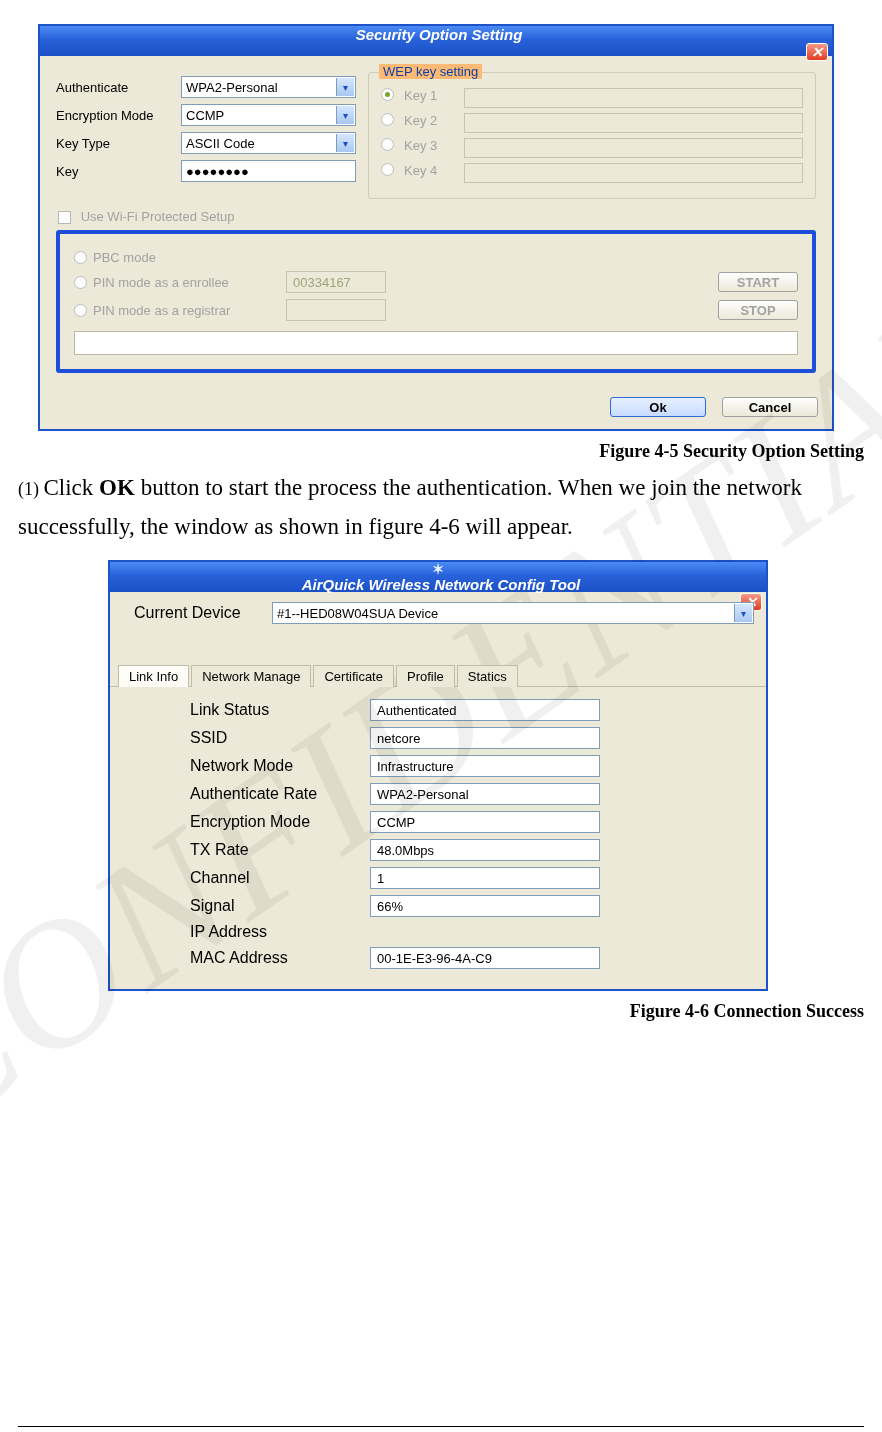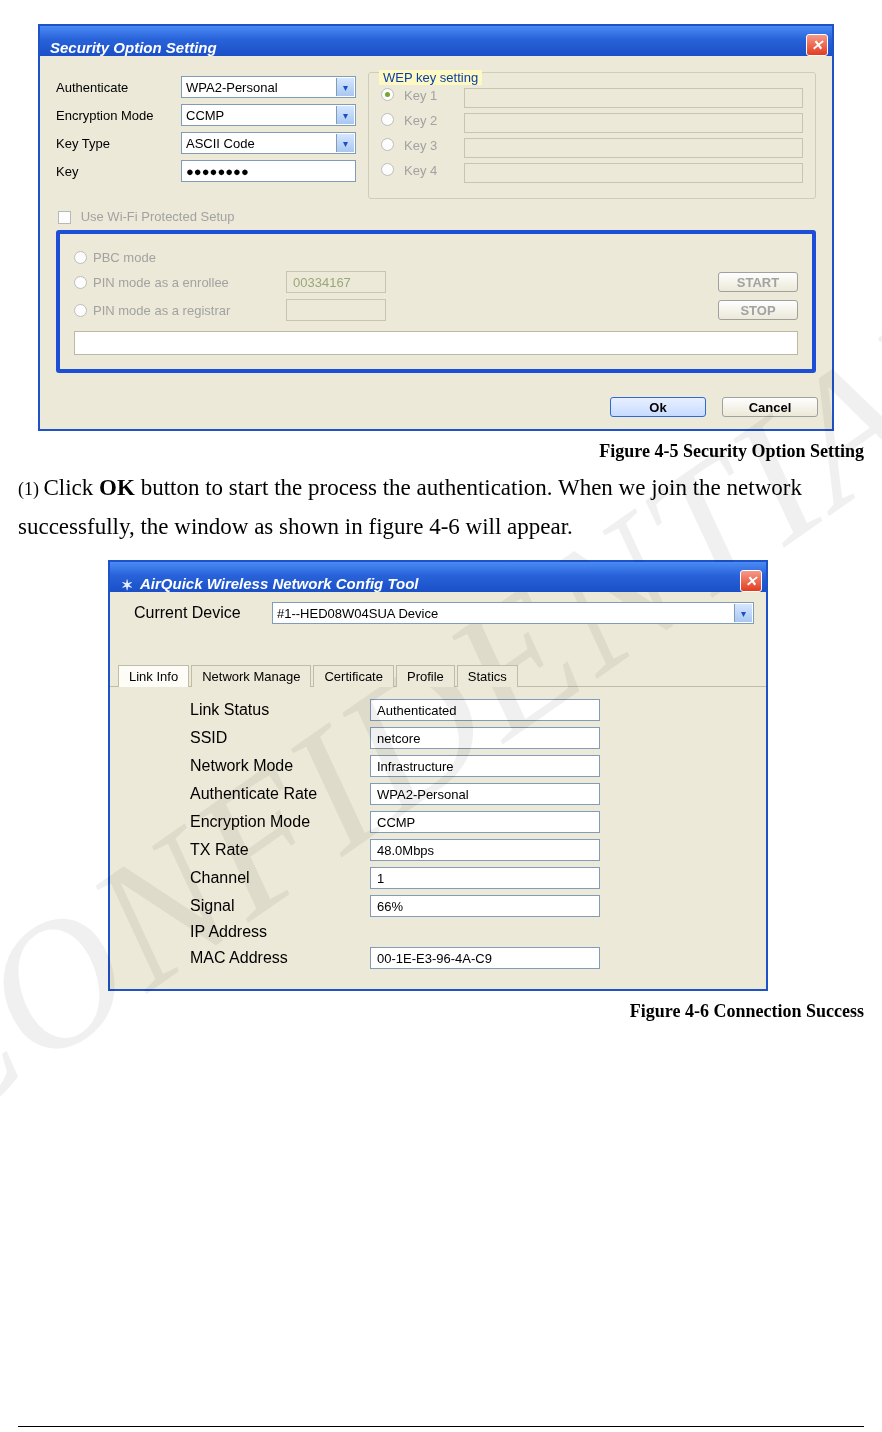--- a/index.html
+++ b/index.html
@@ -55,26 +55,27 @@
     border: 2px solid #1d52c9;
     background: #ece9d8;
     margin: 24px 20px 8px 20px;
     width: 796px;
   }
   .xp-titlebar {
     height: 30px;
     background: linear-gradient(to bottom, #4b8bf5 0%, #2862d9 45%, #1a4fc7 100%);
     color: #fff;
     display: flex;
-    align-items: flex-end;
+    align-items: center;
     padding: 0 4px 0 10px;
     font-weight: bold;
     font-style: italic;
     font-size: 15px;
     position: relative;
+    flex-direction: column;
   }
   .xp-title-icon {
     width: 14px; height: 14px;
     margin-right: 6px;
     display: inline-flex; align-items: center; justify-content: center;
     color: #e8f0ff;
     font-size: 14px;
     font-style: normal;
   }
   .xp-close {
@@ -128,25 +129,24 @@
     flex: 1;
     border: 1px solid #d0ccb8;
     border-radius: 3px;
     padding: 10px 12px 10px 12px;
     position: relative;
     margin-top: 2px;
   }
   .groupbox .legend {
     position: absolute;
     top: -9px; left: 10px;
-    background: #fef9c3;
+    background: #fdba74;
     padding: 0 4px;
     color: #0a3ea8;
     font-size: 13px;
-    margin-top: 6px;
   }
   .wep-row { display: flex; align-items: flex-start; margin: 5px 0; gap: 10px; }
   .radio {
     width: 13px; height: 13px;
     border: 1px solid #bdbdbd;
     border-radius: 50%;
     background: #fdfdfd;
     display: inline-flex; align-items: center; justify-content: center;
   }
   .radio .dot {

